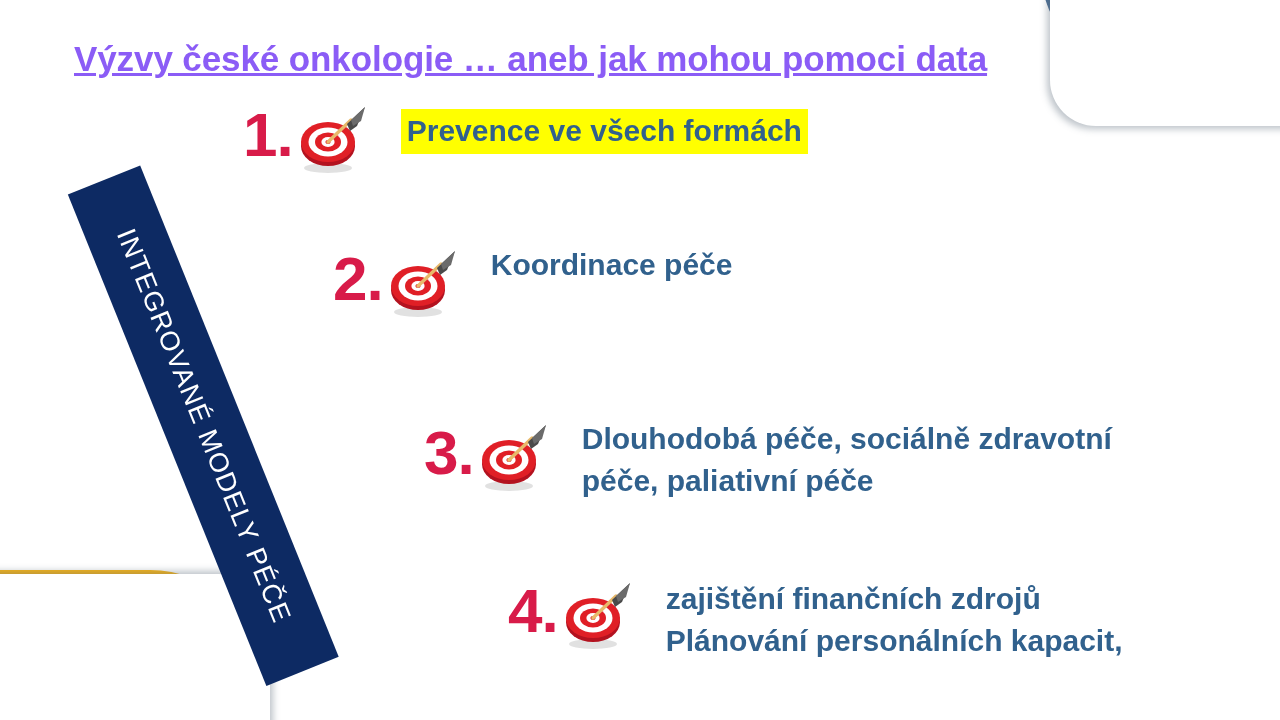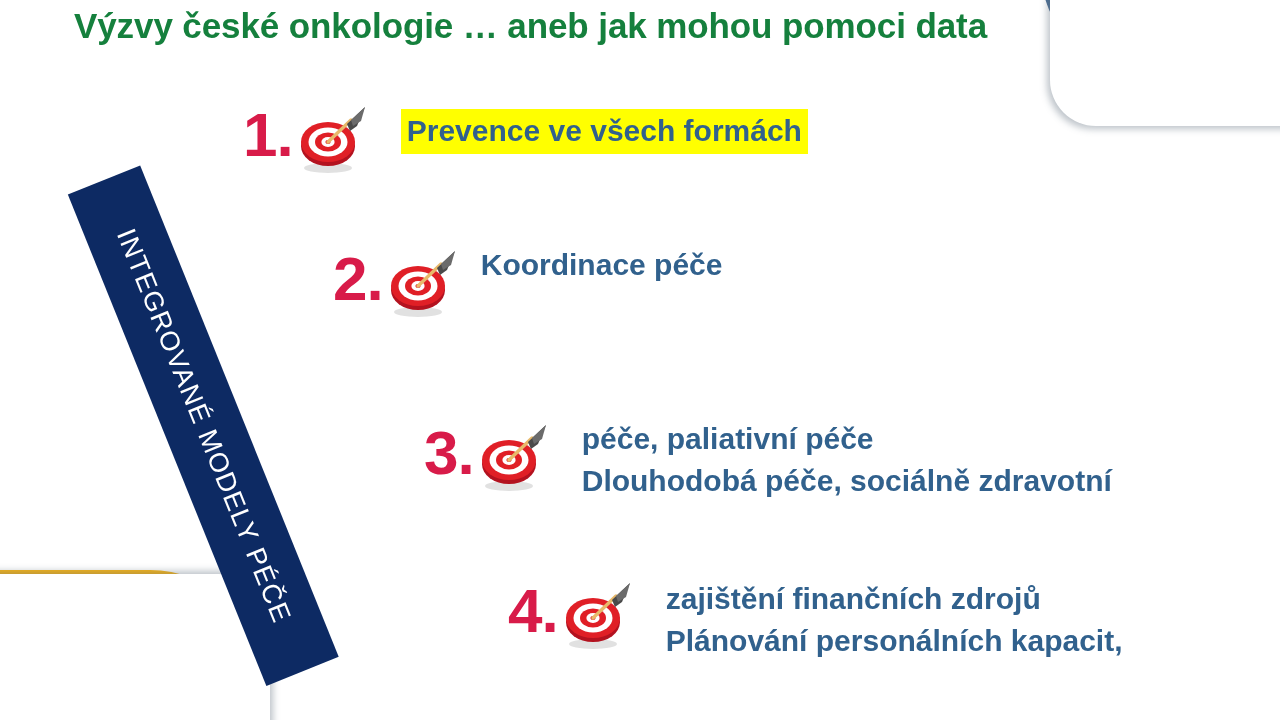--- a/index.html
+++ b/index.html
@@ -59,28 +59,29 @@
     background: #ffffff;
     border-radius: 0 52px 0 0;
     box-shadow: 3px -3px 7px rgba(90,105,120,0.40);
     z-index: 2;
   }
 
   
   .title {
     position: absolute;
     left: 74px;
-    top: 6px;
+    top: 39px;
     width: 1150px;
     font-size: 35px;
     font-weight: bold;
-    color: #15803d;
+    color: #8b5cf6;
     letter-spacing: -0.1px;
     z-index: 6;
     white-space: nowrap;
+    text-decoration: underline;
   }
 
   
   .banner {
     position: absolute;
     left: 65px;
     top: 180px;
     width: 78px;
     height: 530px;
     background: #0d2a63;
@@ -137,21 +138,21 @@
   .hl {
     background: #ffff00;
     padding: 5px 6px 6px 6px;
     display: inline-block;
     line-height: 34px;
   }
 
   #item-1 { left: 243px; top: 104px; }
   #item-1 .item-text { margin-left: 14px; margin-top: 5px; }
   #item-2 { left: 333px; top: 248px; }
-  #item-2 .item-text { margin-left: 4px; margin-top: -4px; }
+  #item-2 .item-text { margin-left: 14px; margin-top: -4px; }
   #item-3 { left: 424px; top: 422px; }
   #item-3 .item-text { margin-left: 14px; margin-top: -4px; }
   #item-4 { left: 508px; top: 580px; }
   #item-4 .item-text { margin-left: 14px; margin-top: -2px; }
 </style>
 </head>
 <body>
 
 <div class="slide">
 
@@ -218,22 +219,22 @@
         <ellipse cx="33" cy="38" rx="19.5" ry="14.5" fill="#ffffff"></ellipse>
         <ellipse cx="33" cy="38" rx="13" ry="9.6" fill="#e01f26"></ellipse>
         <ellipse cx="33" cy="38" rx="6.6" ry="4.9" fill="#ffffff"></ellipse>
         <ellipse cx="33" cy="38" rx="2.6" ry="2" fill="#e01f26"></ellipse>
         <line x1="33" y1="38" x2="56" y2="16" stroke="#e8b96a" stroke-width="3.4" stroke-linecap="round"></line>
         <polygon points="52,20 70,3 62,22 55,27" fill="#4a4a4a"></polygon>
         <polygon points="56,16 70,3 66,17 58,22" fill="#6b6b6b"></polygon>
       </svg>
     </span>
     <span class="item-text">
+      <span class="line">Dlouhodobá péče, sociálně zdravotní</span>
       <span class="line">péče, paliativní péče</span>
-      <span class="line">Dlouhodobá péče, sociálně zdravotní</span>
     </span>
   </div>
 
   <div class="item" id="item-4">
     <span class="item-num">4.</span>
     <span class="target-icon">
       <svg viewBox="0 0 72 72" width="72" height="72" xmlns="http://www.w3.org/2000/svg">
         <ellipse cx="33" cy="64" rx="24" ry="5" fill="#c9c9c9" opacity="0.55"></ellipse>
         <ellipse cx="33" cy="42" rx="27" ry="20" fill="#b3121f"></ellipse>
         <ellipse cx="33" cy="38" rx="27" ry="20" fill="#e01f26"></ellipse>

